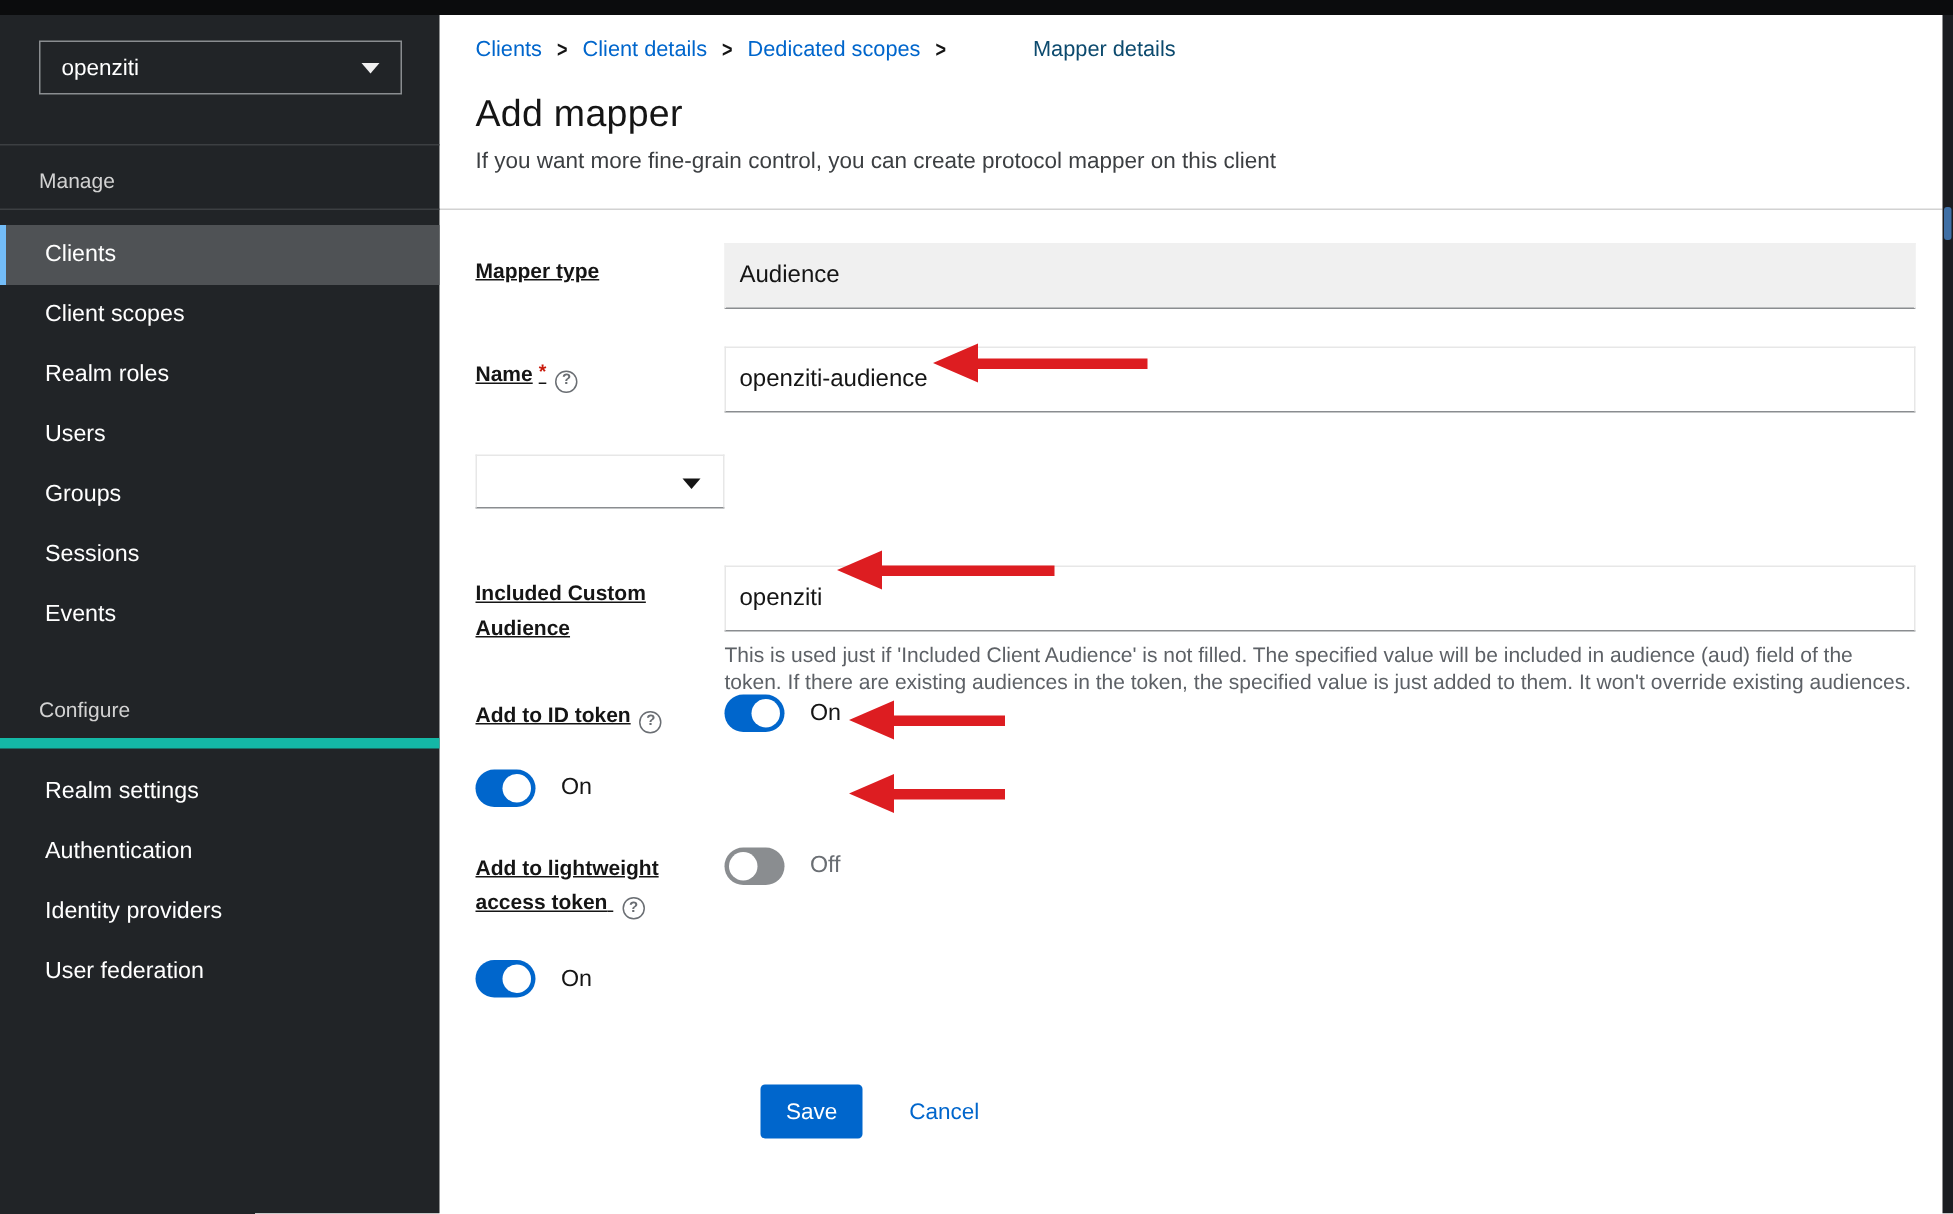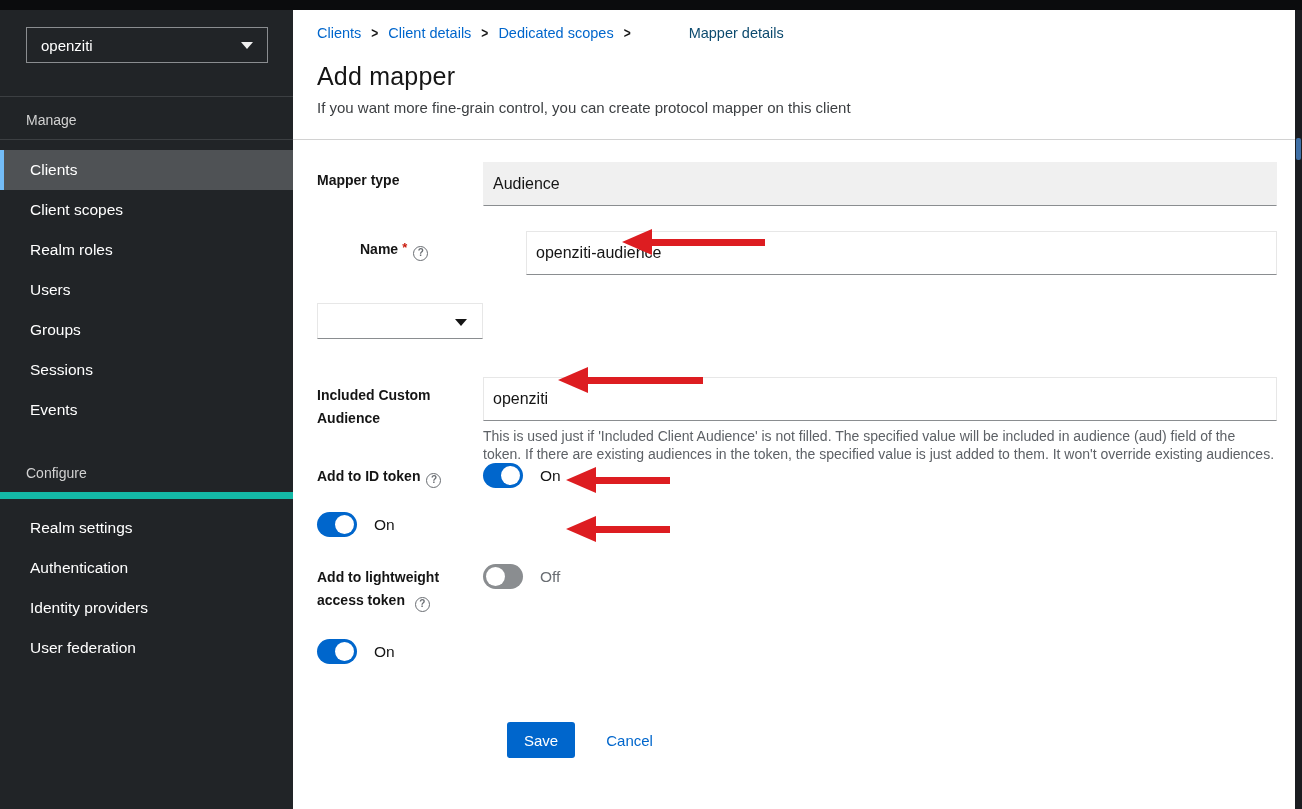--- a/index.html
+++ b/index.html
@@ -90,26 +90,26 @@
   .page-subtitle { margin-top: 8px; font-size: 15px; color: #3c3f42; }
 
   
   .form-area { padding: 0 18px 0 24px; }
   .form-row {
     display: grid;
     grid-template-columns: 166px 1fr;
     align-items: start;
   }
   .row-mapper  { margin-top: 22px; }
-  .row-name    { margin-top: 25px; margin-left: 43px; }
+  .row-name    { margin-top: 25px; }
   .row-select  { margin-top: 28px; }
   .row-custom  { margin-top: 38px; }
   .field-label {
     font-size: 14px; font-weight: 700; color: #151515;
-    line-height: 23px; padding-top: 7px; padding-right: 26px;
+    line-height: 23px; padding-top: 7px; padding-right: 26px; text-decoration: underline;
   }
   .field-label.centered { padding-top: 9px; line-height: 19px; }
   .req {
     color: #c9190b; font-size: 13px; font-weight: 700;
     margin-left: 4px; position: relative; top: -2px;
   }
   .help-icon {
     display: inline-flex; align-items: center; justify-content: center;
     width: 15px; height: 15px;
     border: 1px solid #6a6e73; border-radius: 50%;

